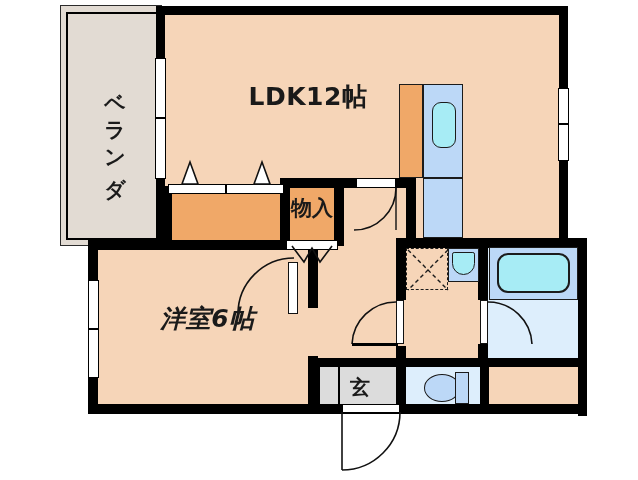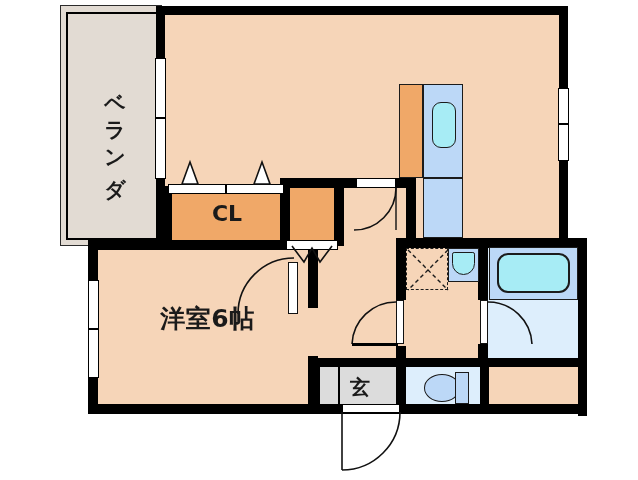--- a/index.html
+++ b/index.html
@@ -216,22 +216,23 @@
   <div class="abs win-line" style="left:352px; top:343px; width:46px; height:3px;"></div>
 
   <div class="abs opening-w" style="left:342px; top:404px; width:58px; height:9px;"></div>
   <svg class="abs" style="left:340px; top:412px; width:62px; height:62px;" width="62" height="62" viewBox="0 0 62 62">
     <line x1="2" y1="0" x2="2" y2="58" stroke="#111111" stroke-width="1.6"></line>
     <path d="M 60 0 A 58 58 0 0 1 2 58" fill="none" stroke="#111111" stroke-width="1.6"></path>
   </svg>
 
   <div class="abs win-line" style="left:338px; top:366px; width:1.5px; height:40px;"></div>
 
-
-  <div class="abs label label-room" style="left:140px; top:306px; width:135px; height:30px;">洋室6帖</div>
-
-  <div class="abs label label-cl" style="left:182px; top:203px; width:90px; height:26px;">CL</div>
-
+  <div class="abs label label-ldk" style="left:238px; top:84px; width:140px; height:30px;">LDK12帖</div>
+
+  <div class="abs label label-room" style="left:140px; top:306px; width:135px; height:30px;font-style:italic;">洋室6帖</div>
+
+
+  <div class="abs label label-mono" style="left:288px; top:198px; width:48px; height:26px;">物入</div>
 
 
   <div class="abs label label-genkan" style="left:340px; top:377px; width:40px; height:24px;">玄</div>
 
 </div>
 
 </body></html>

